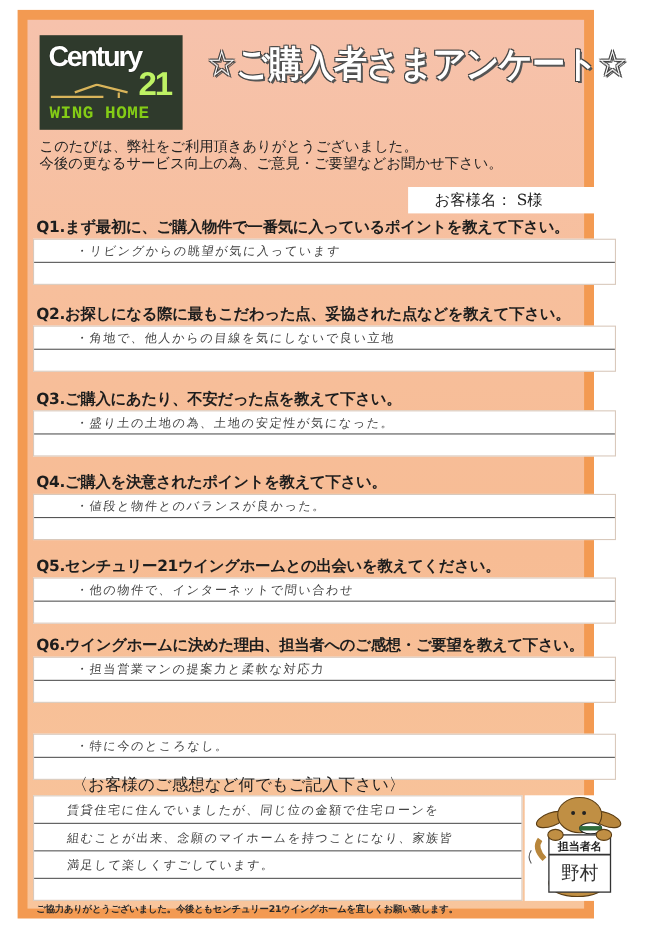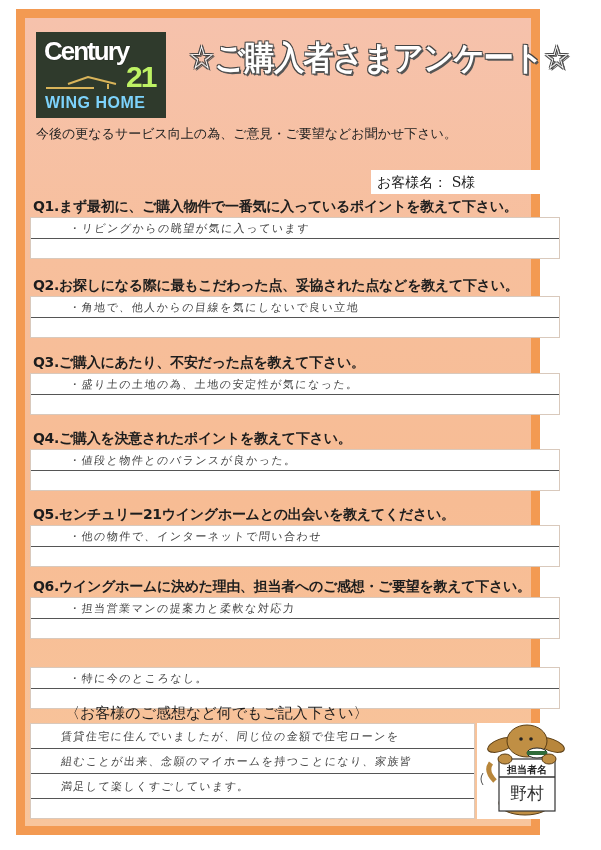--- a/index.html
+++ b/index.html
@@ -26,37 +26,37 @@
     text-shadow: 0 0 1px #000;
   }
   .logo .num21 {
     position: absolute; left: 90px; top: 28px; font-family: "Liberation Sans", sans-serif;
     font-size: 30px; font-weight: bold; color: #bef264; letter-spacing: -2px;
   }
   .logo .roof {
     position: absolute; left: 10px; top: 44px; width: 80px; height: 14px;
   }
   .logo .wing {
-    position: absolute; left: 9px; top: 62px; font-family: Liberation Sans, sans-serif;
-    font-size: 16px; font-weight: bold; color: #7dd3fc; letter-spacing: 0.5px;
+    position: absolute; left: 9px; top: 62px; font-family: Liberation Mono, monospace;
+    font-size: 16px; font-weight: bold; color: #84cc16; letter-spacing: 0.5px;
   }
   .title {
     position: absolute; left: 163px; top: 18px; font-size: 33px; font-weight: bold;
     color: #ffffff; letter-spacing: -1px; white-space: nowrap;
     text-shadow: 2px 2px 0 #555, 1px 1px 0 #333, -1px -1px 0 #444, 1px -1px 0 #444, -1px 1px 0 #444;
     font-family: "DejaVu Sans", sans-serif;
     transform: scaleX(0.92); transform-origin: left top;
   }
   .intro {
     position: absolute; left: 11px; top: 108px; font-family: "DejaVu Serif", serif;
     font-size: 13px; line-height: 16px; color: #222;
   }
   .customer {
     position: absolute; left: 346px; top: 152px; width: 195px; height: 24px;
-    background: #fff; box-sizing: border-box; padding-left: 6px;
+    background: #fff; box-sizing: border-box; padding-left: 24px;
     font-family: "DejaVu Serif", serif; font-size: 14px; line-height: 24px; color: #222;
   }
   .q {
     position: absolute; left: 8px; font-size: 14px; font-weight: bold; color: #1d1d1d;
     white-space: nowrap; letter-spacing: -0.3px; text-align: right;
   }
   .answer-box {
     position: absolute; left: 5px; width: 530px; height: 42px; background: #fff;
     border: 1px solid #d9c9bc; box-sizing: border-box;
   }
@@ -103,20 +103,21 @@
         <polyline points="22,8 42,1 70,8" fill="none" stroke="#d9b45a" stroke-width="2"></polyline>
         <line x1="62" y1="8" x2="62" y2="13" stroke="#d9b45a" stroke-width="2"></line>
       </svg>
       <span class="num21">21</span>
       <span class="wing">WING HOME</span>
     </div>
 
     <div class="title">☆ご購入者さまアンケート☆</div>
 
     <div class="intro">
+      <div>このたびは、弊社をご利用頂きありがとうございました。</div>
       <div>今後の更なるサービス向上の為、ご意見・ご要望などお聞かせ下さい。</div>
     </div>
 
     <div class="customer">
       <span>お客様名：</span>
       <span>S様</span>
     </div>
 
     <div class="q" style="top:180px">Q1.まず最初に、ご購入物件で一番気に入っているポイントを教えて下さい。</div>
     <div class="answer-box" style="top:199px">
@@ -190,15 +191,16 @@
         <rect x="22" y="36" width="56" height="52" fill="#ffffff" stroke="#333" stroke-width="1.2"></rect>
         <line x1="22" y1="54" x2="78" y2="54" stroke="#333" stroke-width="1.5"></line>
 
         <ellipse cx="28" cy="36" rx="7" ry="5" fill="#c08f44" stroke="#5a3d14" stroke-width="1"></ellipse>
         <ellipse cx="72" cy="36" rx="7" ry="5" fill="#c08f44" stroke="#5a3d14" stroke-width="1"></ellipse>
         <text x="50" y="50" text-anchor="middle" font-family="DejaVu Sans, sans-serif" font-size="10" font-weight="bold" fill="#222">担当者名</text>
         <text x="50" y="76" text-anchor="middle" font-family="DejaVu Sans, sans-serif" font-size="17" fill="#333">野村</text>
       </svg>
     </div>
 
+    <div class="footer">ご協力ありがとうございました。今後ともセンチュリー21ウイングホームを宜しくお願い致します。</div>
 
   </div>
 </div>
 
 </body></html>

